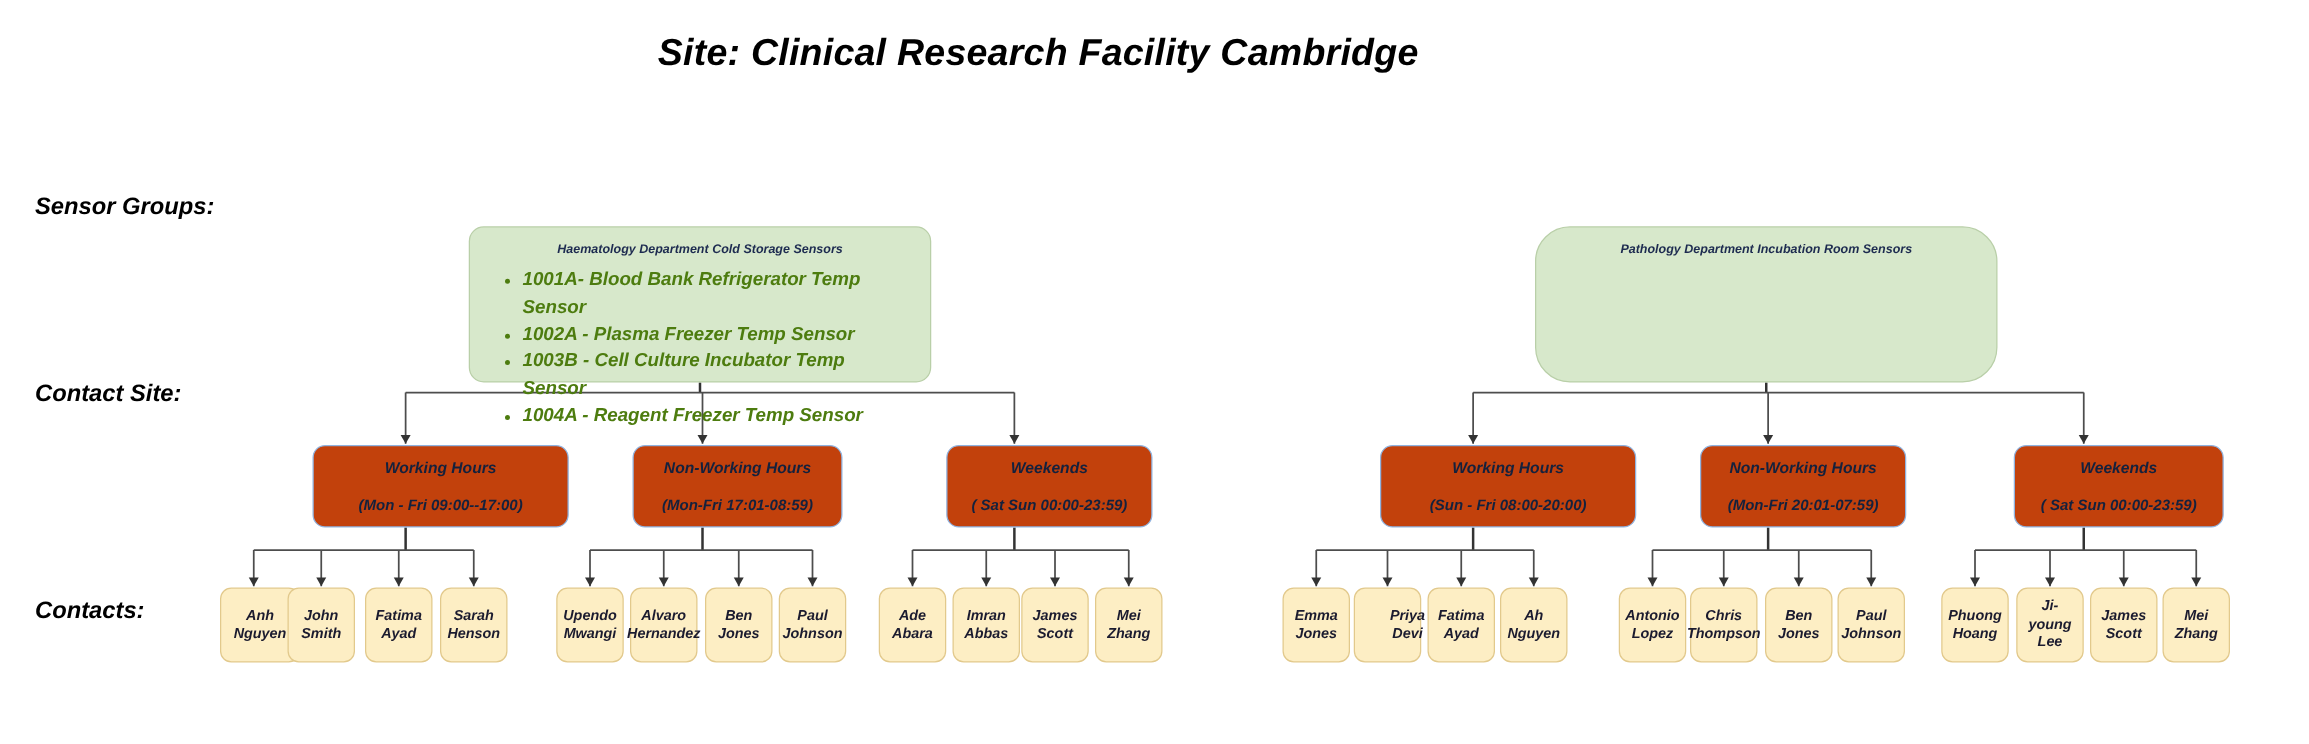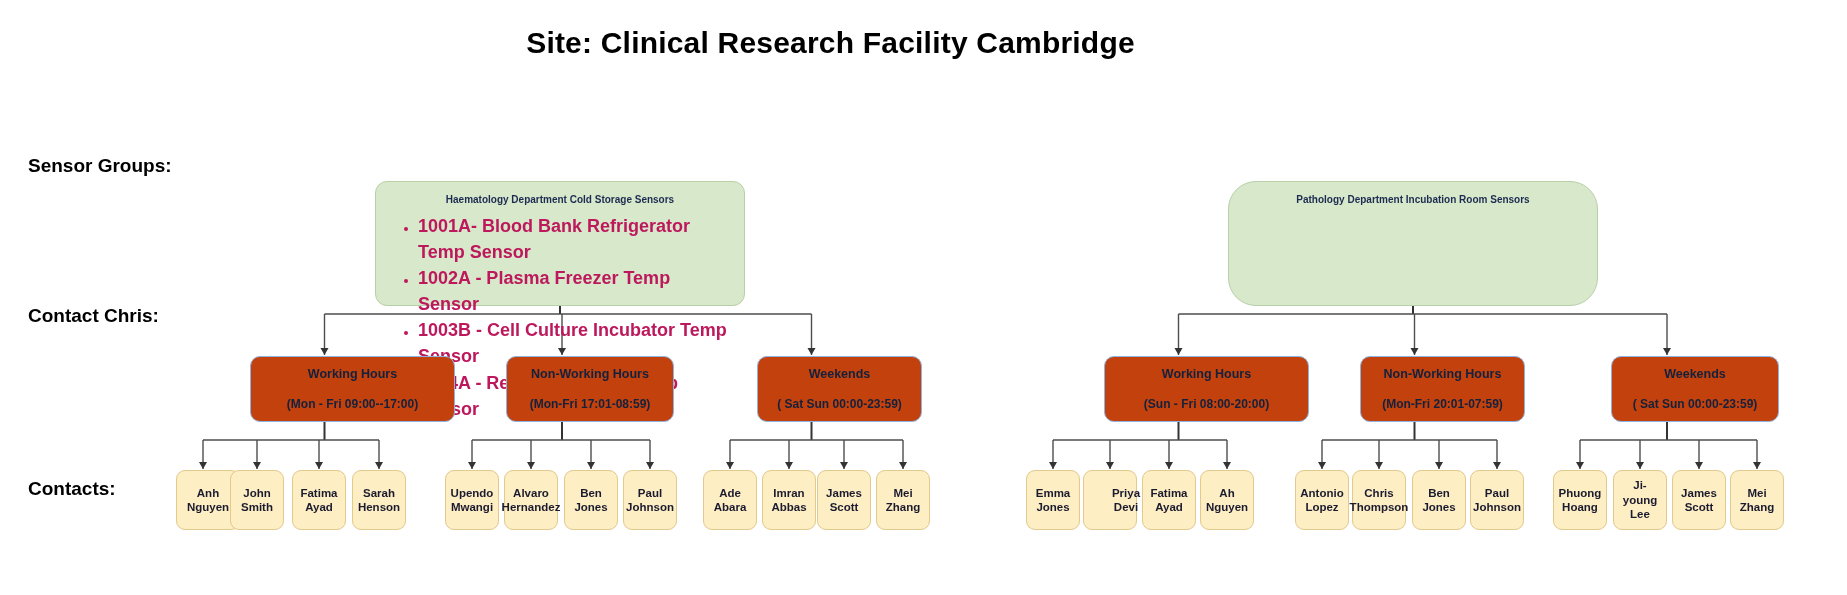--- a/index.html
+++ b/index.html
@@ -4,21 +4,21 @@
 <style>
   html,body{margin:0;padding:0;}
   body{
     width:1847px;height:595px;
     background:#ffffff;
     font-family:"Liberation Sans", sans-serif;
     color:#1b1b2f;
     overflow:hidden;
     position:relative;
   }
-  #stage{position:absolute;left:0;top:0;width:1847px;height:595px;}
+  #stage{position:absolute;left:0;top:0;width:1847px;height:595px;font-style:italic;}
 
   #title{
     position:absolute;left:0;top:26px;width:1847px;
     text-align:center;
     font-size:30px;font-weight:bold;color:#000000;
     letter-spacing:.2px;
   }
   
   #title{ transform:translateX(-93px); }
 
@@ -44,21 +44,21 @@
     border-radius:12px;
     box-sizing:border-box;
     padding:12px 16px 10px 16px;
   }
   .group-title{
     font-size:10px;font-weight:bold;color:#1d2b50;
     text-align:center;margin:0 0 8px 0;
   }
   .group-list{margin:0;padding:0 0 0 26px;}
   .group-list li{
-    font-size:18px;font-weight:bold;color:#be185d;
+    font-size:15px;font-weight:bold;color:#4d7c0f;
     line-height:1.45;
   }
   .group-list li::marker{font-size:12px;}
 
   
   .clist-box{
     position:absolute;
     background:#c2410c;
     border:1px solid #8fb3e0;
     border-radius:10px;
@@ -87,21 +87,21 @@
   .sub{font-size:.72em;vertical-align:sub;}
 </style>
 </head>
 <body>
 
 <div id="stage">
 
   <div id="title">Site: Clinical Research Facility Cambridge</div>
 
   <div class="row-label" id="lbl-groups">Sensor Groups:</div>
-  <div class="row-label" id="lbl-lists">Contact Chris:</div>
+  <div class="row-label" id="lbl-lists">Contact Site:</div>
   <div class="row-label" id="lbl-contacts">Contacts:</div>
 
   <svg id="wires" viewBox="0 0 1847 595">
       <line x1="560" y1="306" x2="560" y2="314" class="trunk"></line>
       <line x1="324.5" y1="314" x2="811.5" y2="314"></line>
       <line x1="324.5" y1="314" x2="324.5" y2="355"></line>
       <path d="M320.5,348 L328.5,348 L324.5,355 Z" class="arrowhead"></path>
       <line x1="324.5" y1="422" x2="324.5" y2="440" class="trunk"></line>
       <line x1="203" y1="440" x2="379" y2="440"></line>
       <line x1="203" y1="440" x2="203" y2="469"></line>

